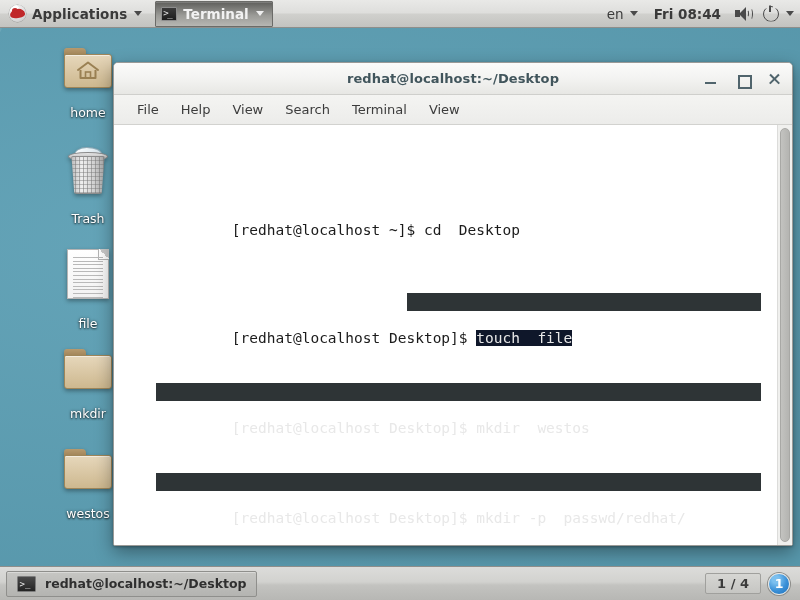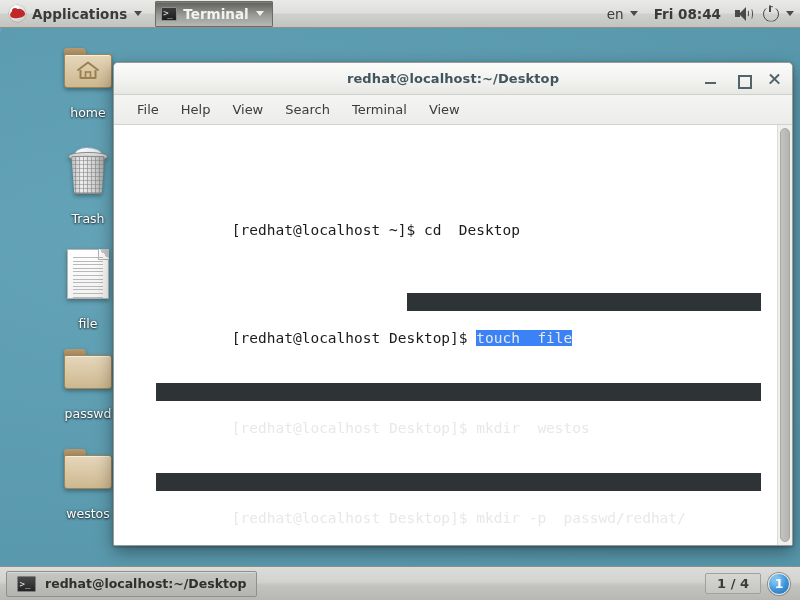--- a/index.html
+++ b/index.html
@@ -213,21 +213,21 @@
     font-size:14.5px; line-height:18px; color:#1b1b1b;
     white-space:pre; overflow:hidden;
   }
   .trow{ position:relative; height:18px; padding-left:3px; }
   
   .sel-block{
     position:absolute; background:#2e3436; z-index:0;
   }
   .trow .txt{ position:relative; z-index:1; }
   .trow.inv .txt{ color:#e8e8e8; }
-  .seg-dark{ background:#3b82f6; color:#e8e8e8; }
+  .seg-dark{ background:#0f172a; color:#e8e8e8; }
   .tscroll{
     width:15px; flex:none; background:#f0f0ee; border-left:1px solid #dcdcda;
     position:relative;
   }
   .tscroll .thumb{
     position:absolute; left:2px; right:2px; top:3px; bottom:3px;
     background:linear-gradient(to right,#c3c3c0,#b4b4b1);
     border-radius:5px; border:1px solid #a8a8a5;
   }
 
@@ -347,21 +347,21 @@
     </div>
   </div>
   <span class="lbl">file</span>
 </div>
 
 <div class="dicon" style="left:44px; top:349px;">
   <div class="folder">
     <div class="tab"></div>
       <div class="body"></div>
   </div>
-  <span class="lbl">passwd</span>
+  <span class="lbl">mkdir</span>
 </div>
 
 <div class="dicon" style="left:44px; top:449px;">
   <div class="folder">
     <div class="tab"></div>
       <div class="body"></div>
   </div>
   <span class="lbl">westos</span>
 </div>
 

